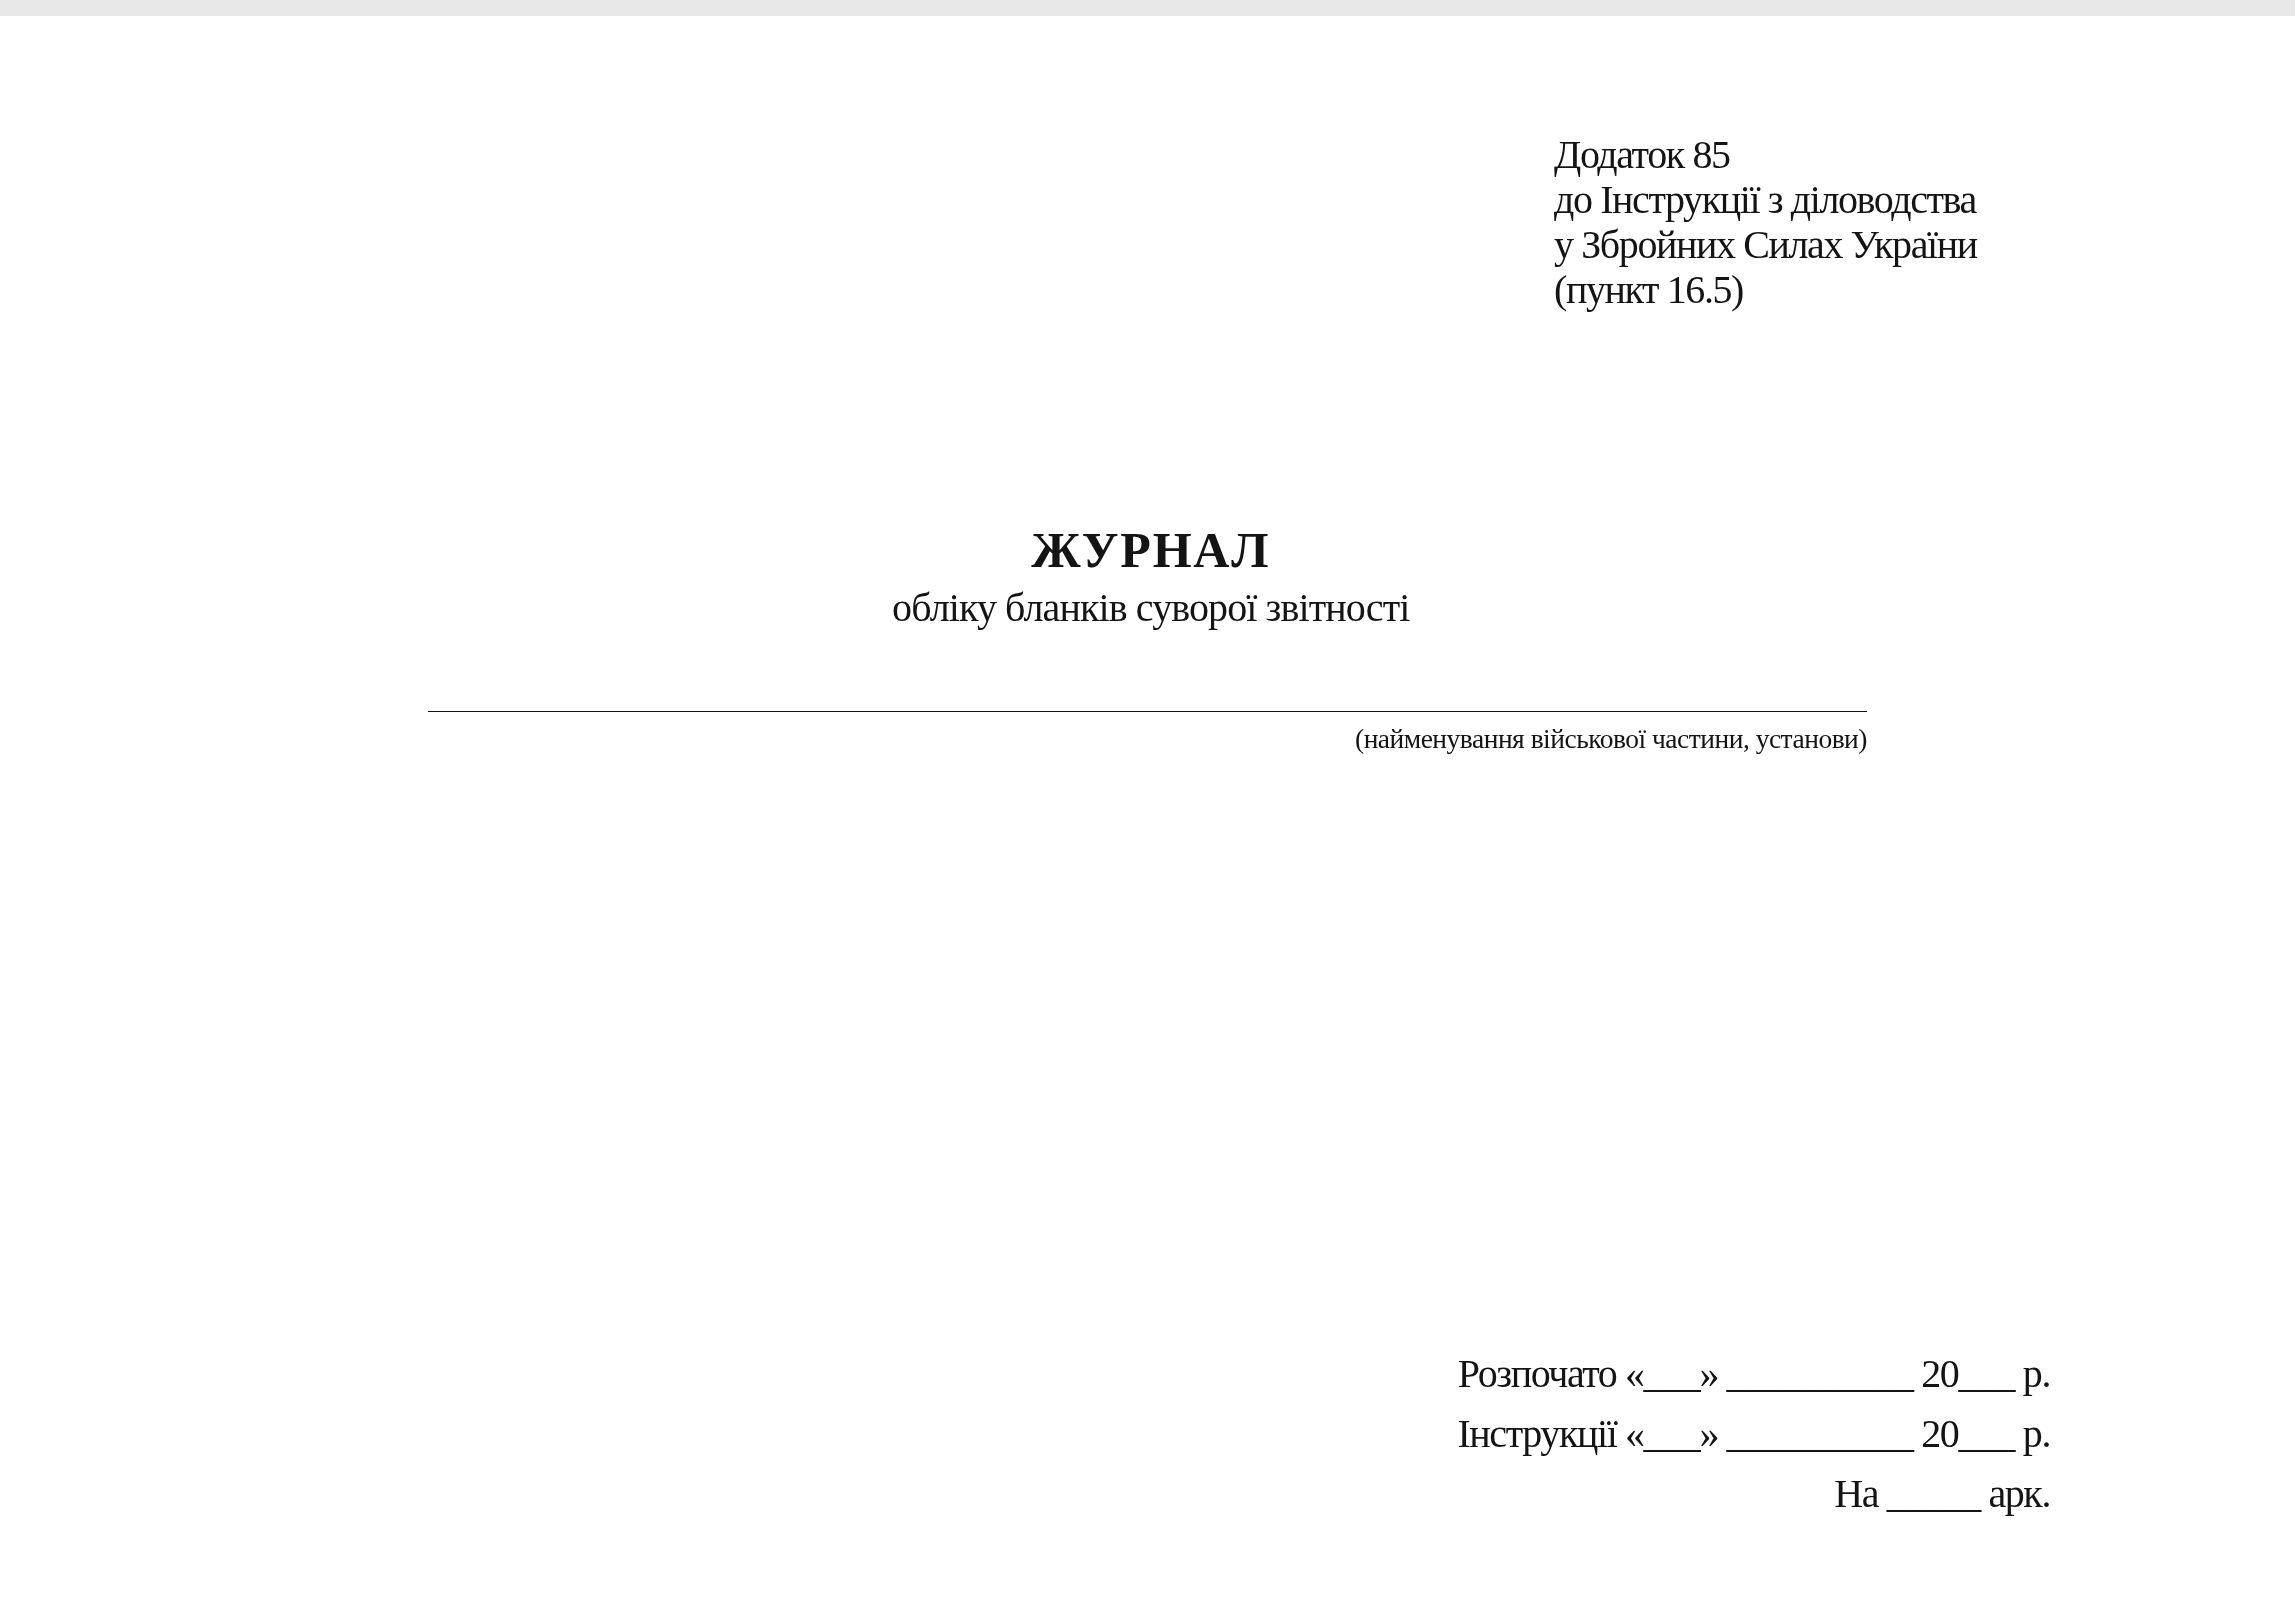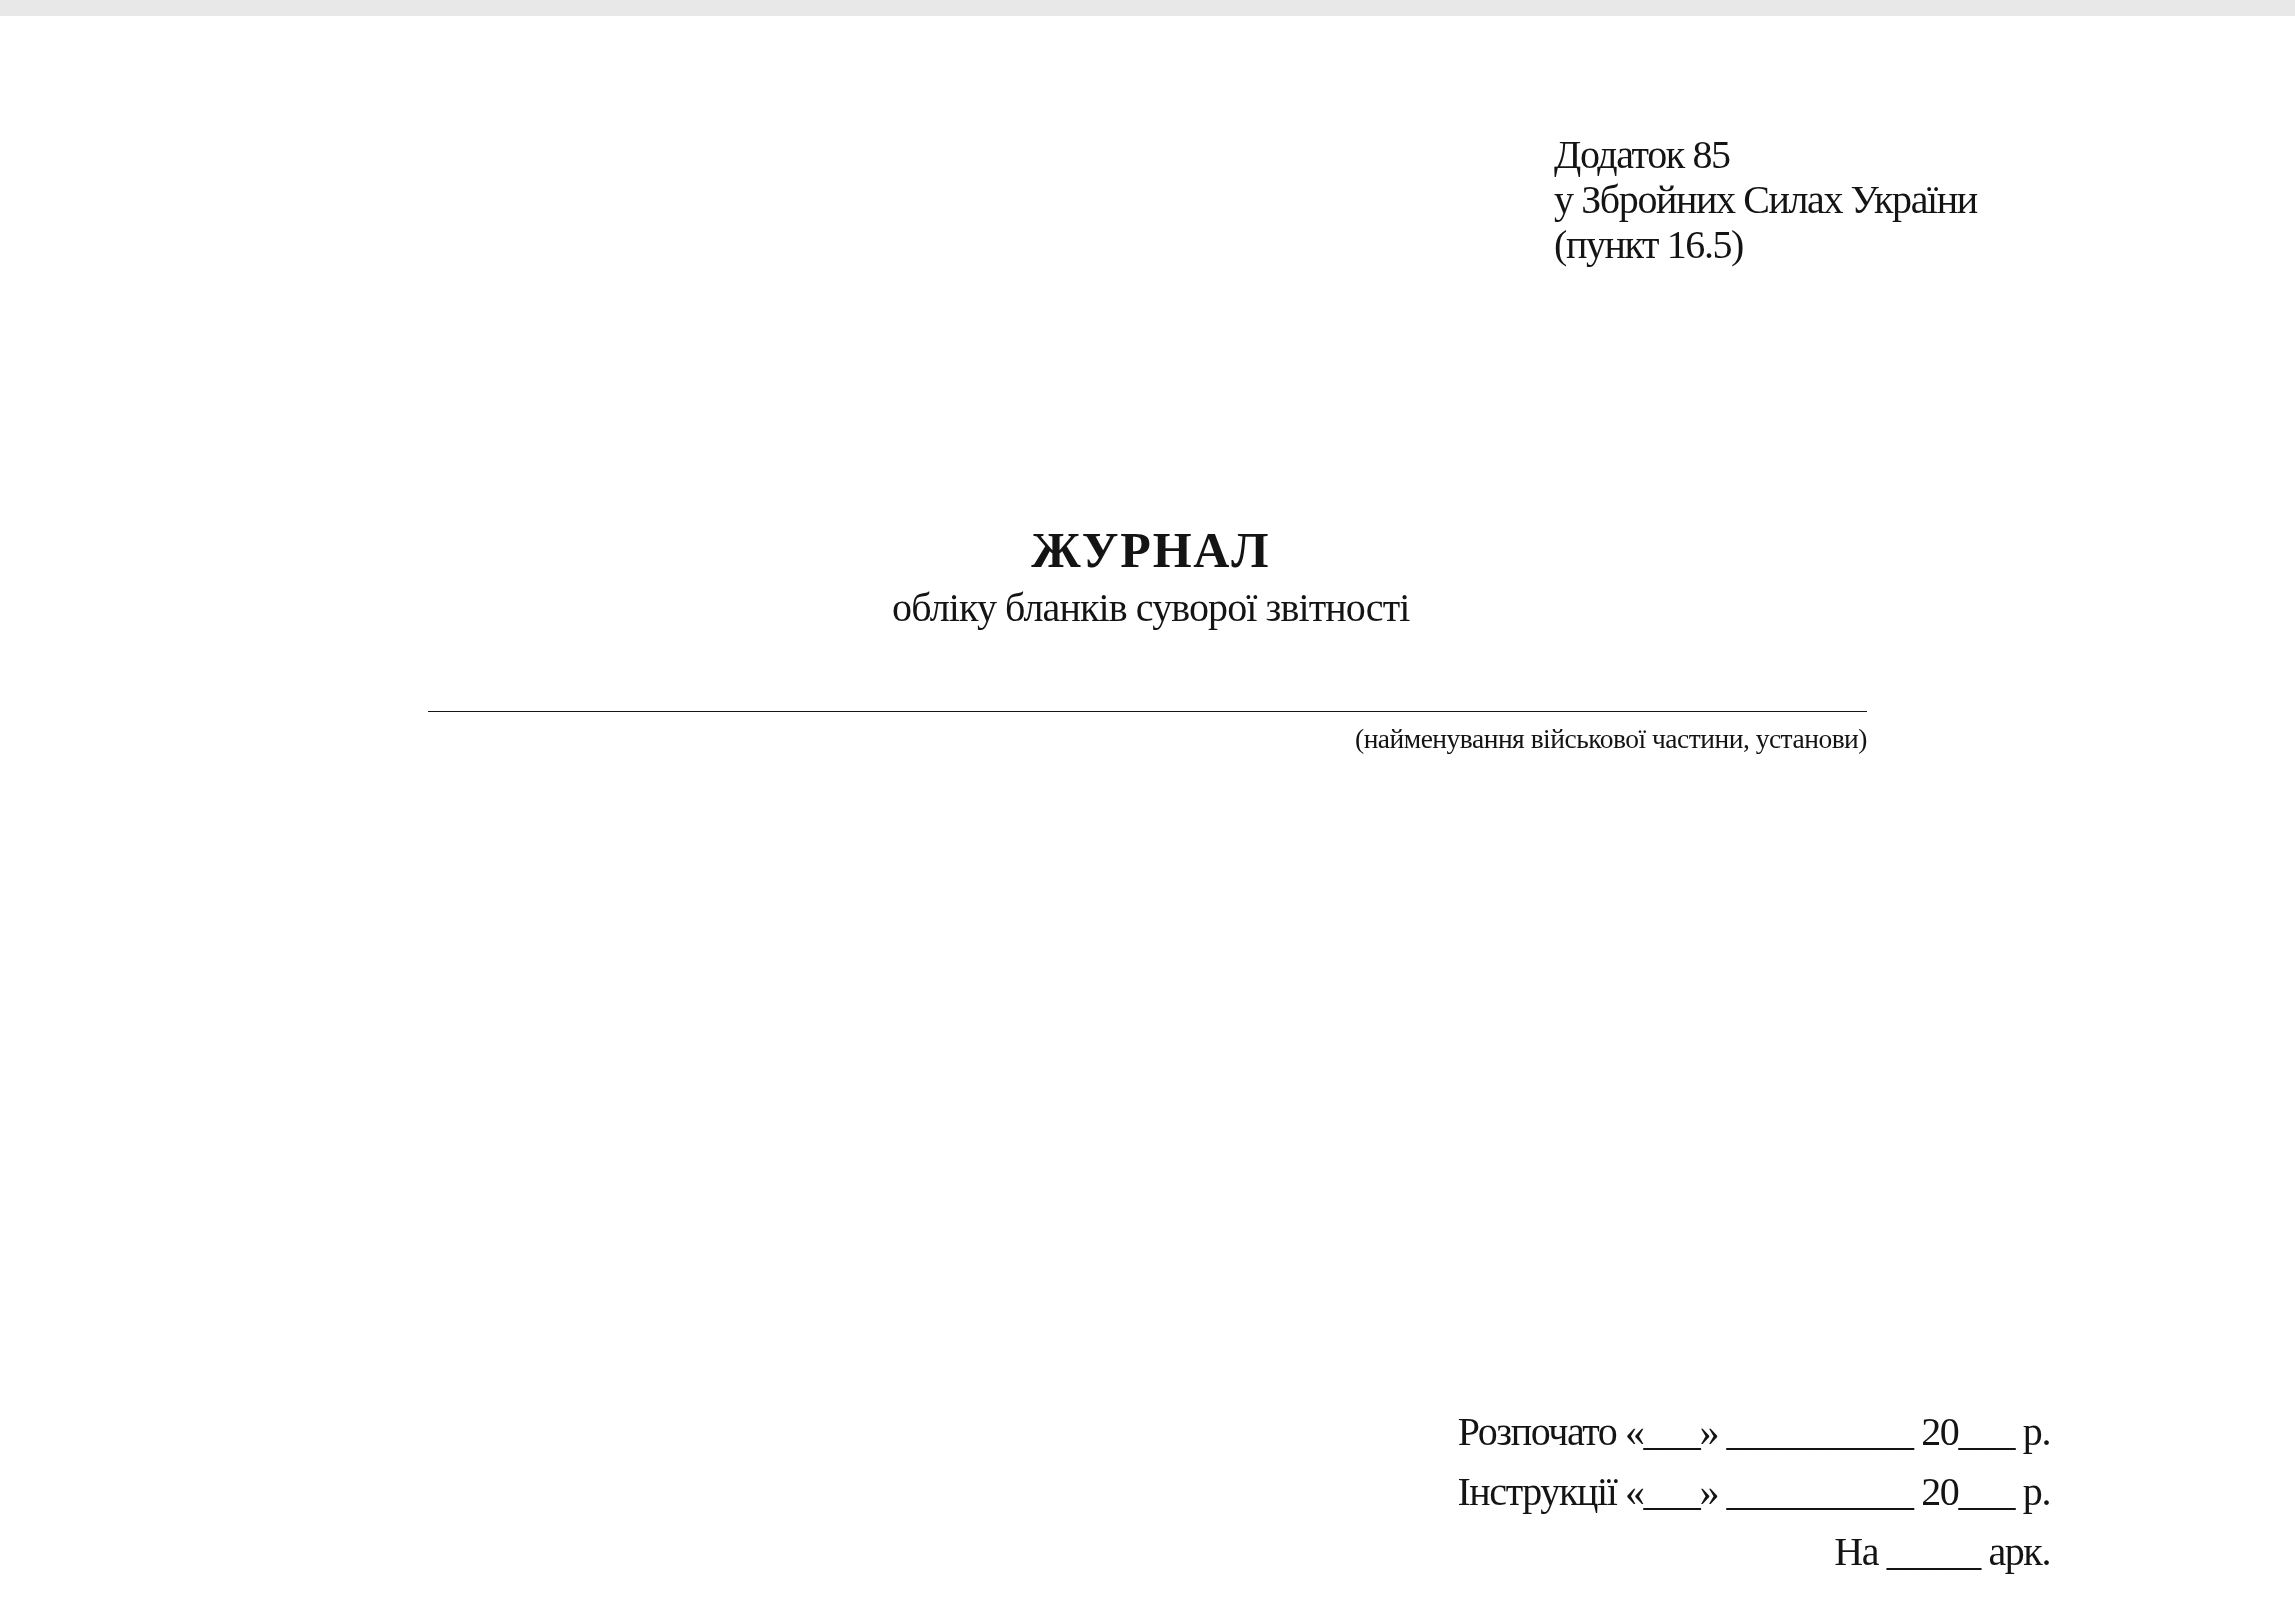--- a/index.html
+++ b/index.html
@@ -69,35 +69,36 @@
     text-align: right;
     font-size: 27.5px;
     line-height: 31px;
     letter-spacing: -0.5px;
   }
 
   
   .footer-fields {
     position: absolute;
     right: 246px;
-    top: 1386px;
+    top: 1328px;
     text-align: right;
     font-size: 40px;
     line-height: 60px;
     letter-spacing: -1.4px;
     white-space: nowrap;
   }
 </style>
 </head>
 <body>
 
 <div class="page">
 
   <div class="appendix-note">
     <div>Додаток 85</div>
+    <div>до Інструкції з діловодства</div>
     <div>у Збройних Силах України</div>
     <div>(пункт 16.5)</div>
   </div>
 
   <div class="title-block">
     <div class="title-main">ЖУРНАЛ</div>
     <div class="title-sub">обліку бланків суворої звітності</div>
   </div>
 
   <div class="unit-name-section">

